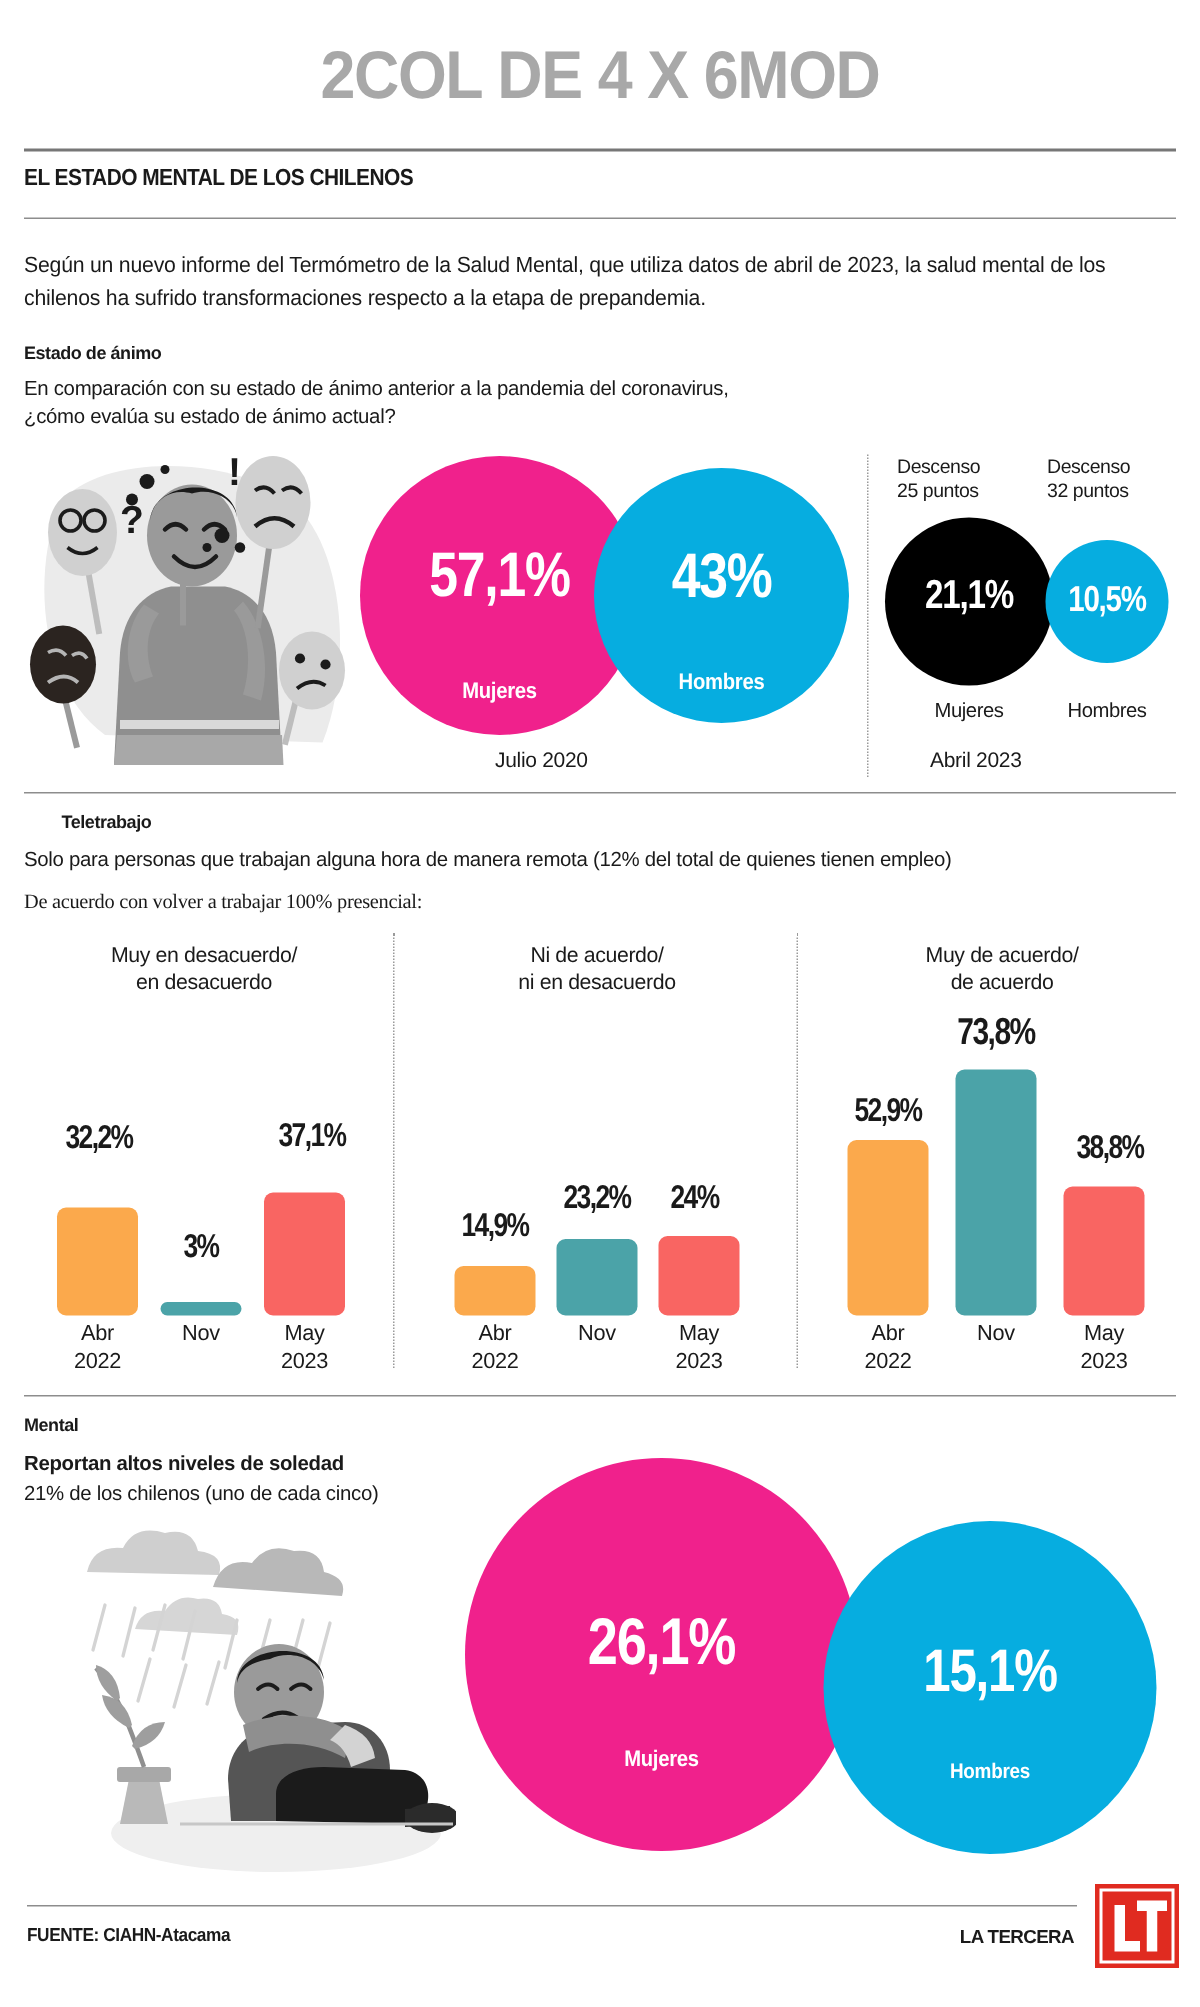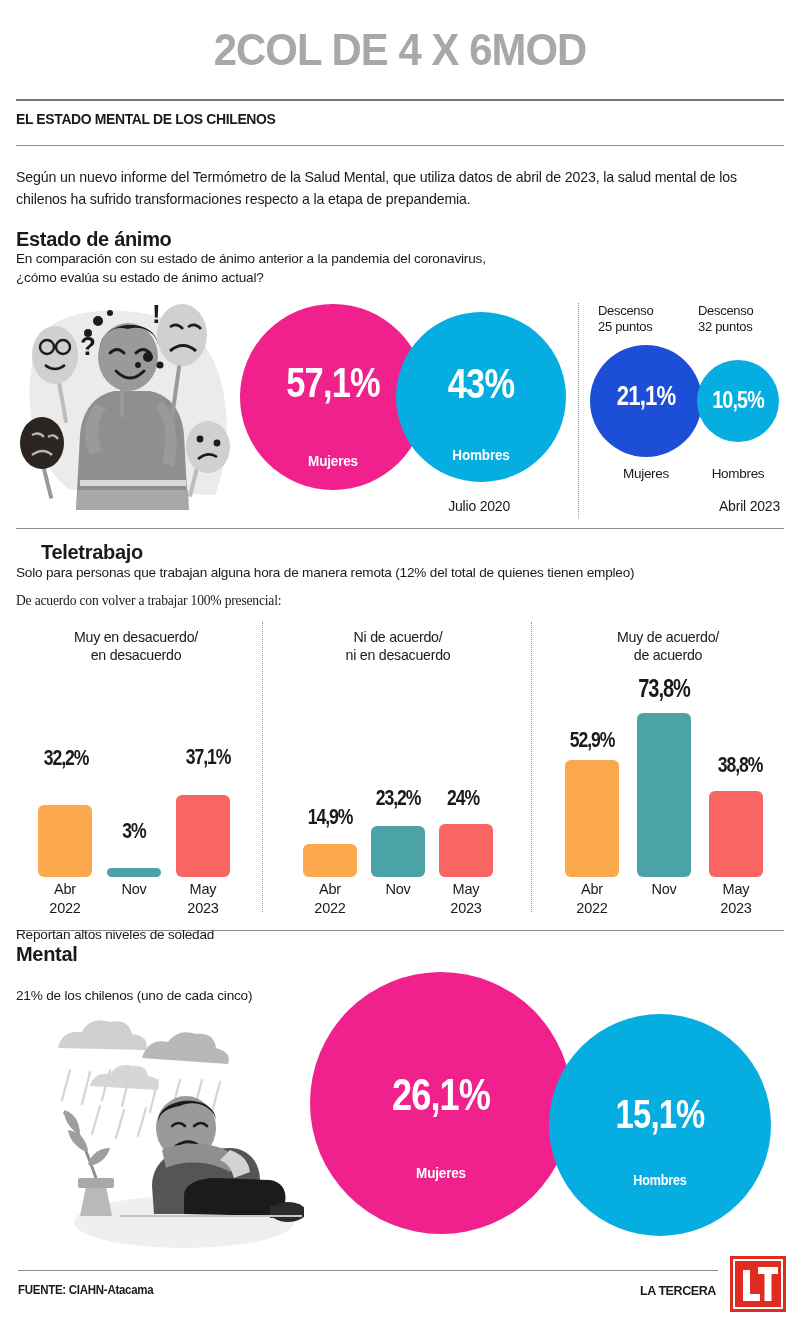--- a/index.html
+++ b/index.html
@@ -25,37 +25,37 @@
     font-size:15.5px;font-weight:bold;letter-spacing:-0.4px;
     transform:scaleX(0.9);transform-origin:left top;
   }
   .intro{
     position:absolute;left:16px;top:166px;width:772px;
     font-size:14.6px;line-height:22px;letter-spacing:-0.15px;
     transform:scaleX(0.97);transform-origin:left top;
   }
 
   
-  .sec-title{position:absolute;font-size:20px;font-weight:bold;letter-spacing:-0.3px;}
+  .sec-title{position:absolute;font-size:12px;font-weight:bold;letter-spacing:-0.3px;}
   .sec-sub{position:absolute;font-size:13.6px;line-height:19.5px;letter-spacing:-0.2px;}
 
   
   .bubble{position:absolute;border-radius:50%;display:block;}
   .bubble .val{
     position:absolute;left:0;width:100%;text-align:center;color:#fff;
     font-weight:bold;letter-spacing:-1px;
     font-family:"Liberation Sans", sans-serif;
     transform:scaleX(0.82);transform-origin:center;
   }
   .bubble .lab{
     position:absolute;left:0;width:100%;text-align:center;color:#fff;
     font-weight:bold;letter-spacing:-0.2px;
     transform:scaleX(0.9);transform-origin:center;
   }
-  .caption{position:absolute;text-align:right;font-size:14px;letter-spacing:-0.2px;}
+  .caption{position:absolute;text-align:left;font-size:14px;letter-spacing:-0.2px;}
   .smalllab{position:absolute;text-align:center;font-size:13.5px;letter-spacing:-0.3px;}
   .descenso{position:absolute;font-size:13px;line-height:16px;letter-spacing:-0.3px;}
 
   .vdots{
     position:absolute;width:0;border-left:1.5px dotted #9a9a9a;
   }
 
   
   .grp-title{
     position:absolute;text-align:center;font-size:14.2px;line-height:18px;letter-spacing:-0.25px;
@@ -163,21 +163,21 @@
 
   <div class="descenso" style="left:598px;top:303px;width:108px;">
     <div>Descenso</div>
     <div>25 puntos</div>
   </div>
   <div class="descenso" style="left:698px;top:303px;width:98px;">
     <div>Descenso</div>
     <div>32 puntos</div>
   </div>
 
-  <div class="bubble" style="left:590px;top:345px;width:112px;height:112px;background:#1d4ed8;">
+  <div class="bubble" style="left:590px;top:345px;width:112px;height:112px;background:#000000;">
     <div class="val" style="top:36px;font-size:27px;">21,1%</div>
   </div>
   <div class="bubble" style="left:697px;top:360px;width:82px;height:82px;background:#06ade0;">
     <div class="val" style="top:26px;font-size:24px;">10,5%</div>
   </div>
   <div class="smalllab" style="left:594px;top:466px;width:104px;">Mujeres</div>
   <div class="smalllab" style="left:692px;top:466px;width:92px;">Hombres</div>
   <div class="caption" style="left:620px;top:498px;width:160px;">Abril 2023</div>
 
   <div class="rule" style="top:528px;"></div>
@@ -240,21 +240,21 @@
   <div class="barmon" style="left:637px;top:881px;width:54px;">Nov</div>
 
   <div class="barval" style="left:686px;top:752px;width:108px;">38,8%</div>
   <div class="bar" style="left:709px;top:791px;width:54px;height:86px;background:#f96562;"></div>
   <div class="barmon" style="left:709px;top:881px;width:54px;">May</div>
   <div class="baryear" style="left:709px;top:900px;width:54px;">2023</div>
 
   <div class="rule" style="top:930px;"></div>
 
   <div class="sec-title" style="left:16px;top:943px;">Mental</div>
-  <div class="sec-sub" style="left:16px;top:925px;width:400px;">Reportan altos niveles de soledad</div>
+  <div class="sec-sub" style="left:16px;top:966px;width:400px;font-weight:bold;">Reportan altos niveles de soledad</div>
   <div class="sec-sub" style="left:16px;top:986px;width:400px;">21% de los chilenos (uno de cada cinco)</div>
 
   <div class="illus" style="left:34px;top:1000px;width:270px;height:255px;">
     <svg width="270" height="255" viewBox="0 0 270 255">
       <ellipse cx="150" cy="222" rx="110" ry="26" fill="#efefef"></ellipse>
 
       <path d="M24 48 q 4 -18 24 -16 q 8 -16 28 -10 q 18 -4 22 12 q 18 2 14 16 Z" fill="#cfcfcf"></path>
       <path d="M108 58 q 6 -20 26 -16 q 10 -14 28 -8 q 18 -2 20 14 q 16 4 12 16 Z" fill="#b8b8b8"></path>
       <path d="M56 86 q 4 -14 20 -12 q 8 -12 22 -8 q 14 -2 16 10 q 14 2 10 14 Z" fill="#d6d6d6"></path>
 

